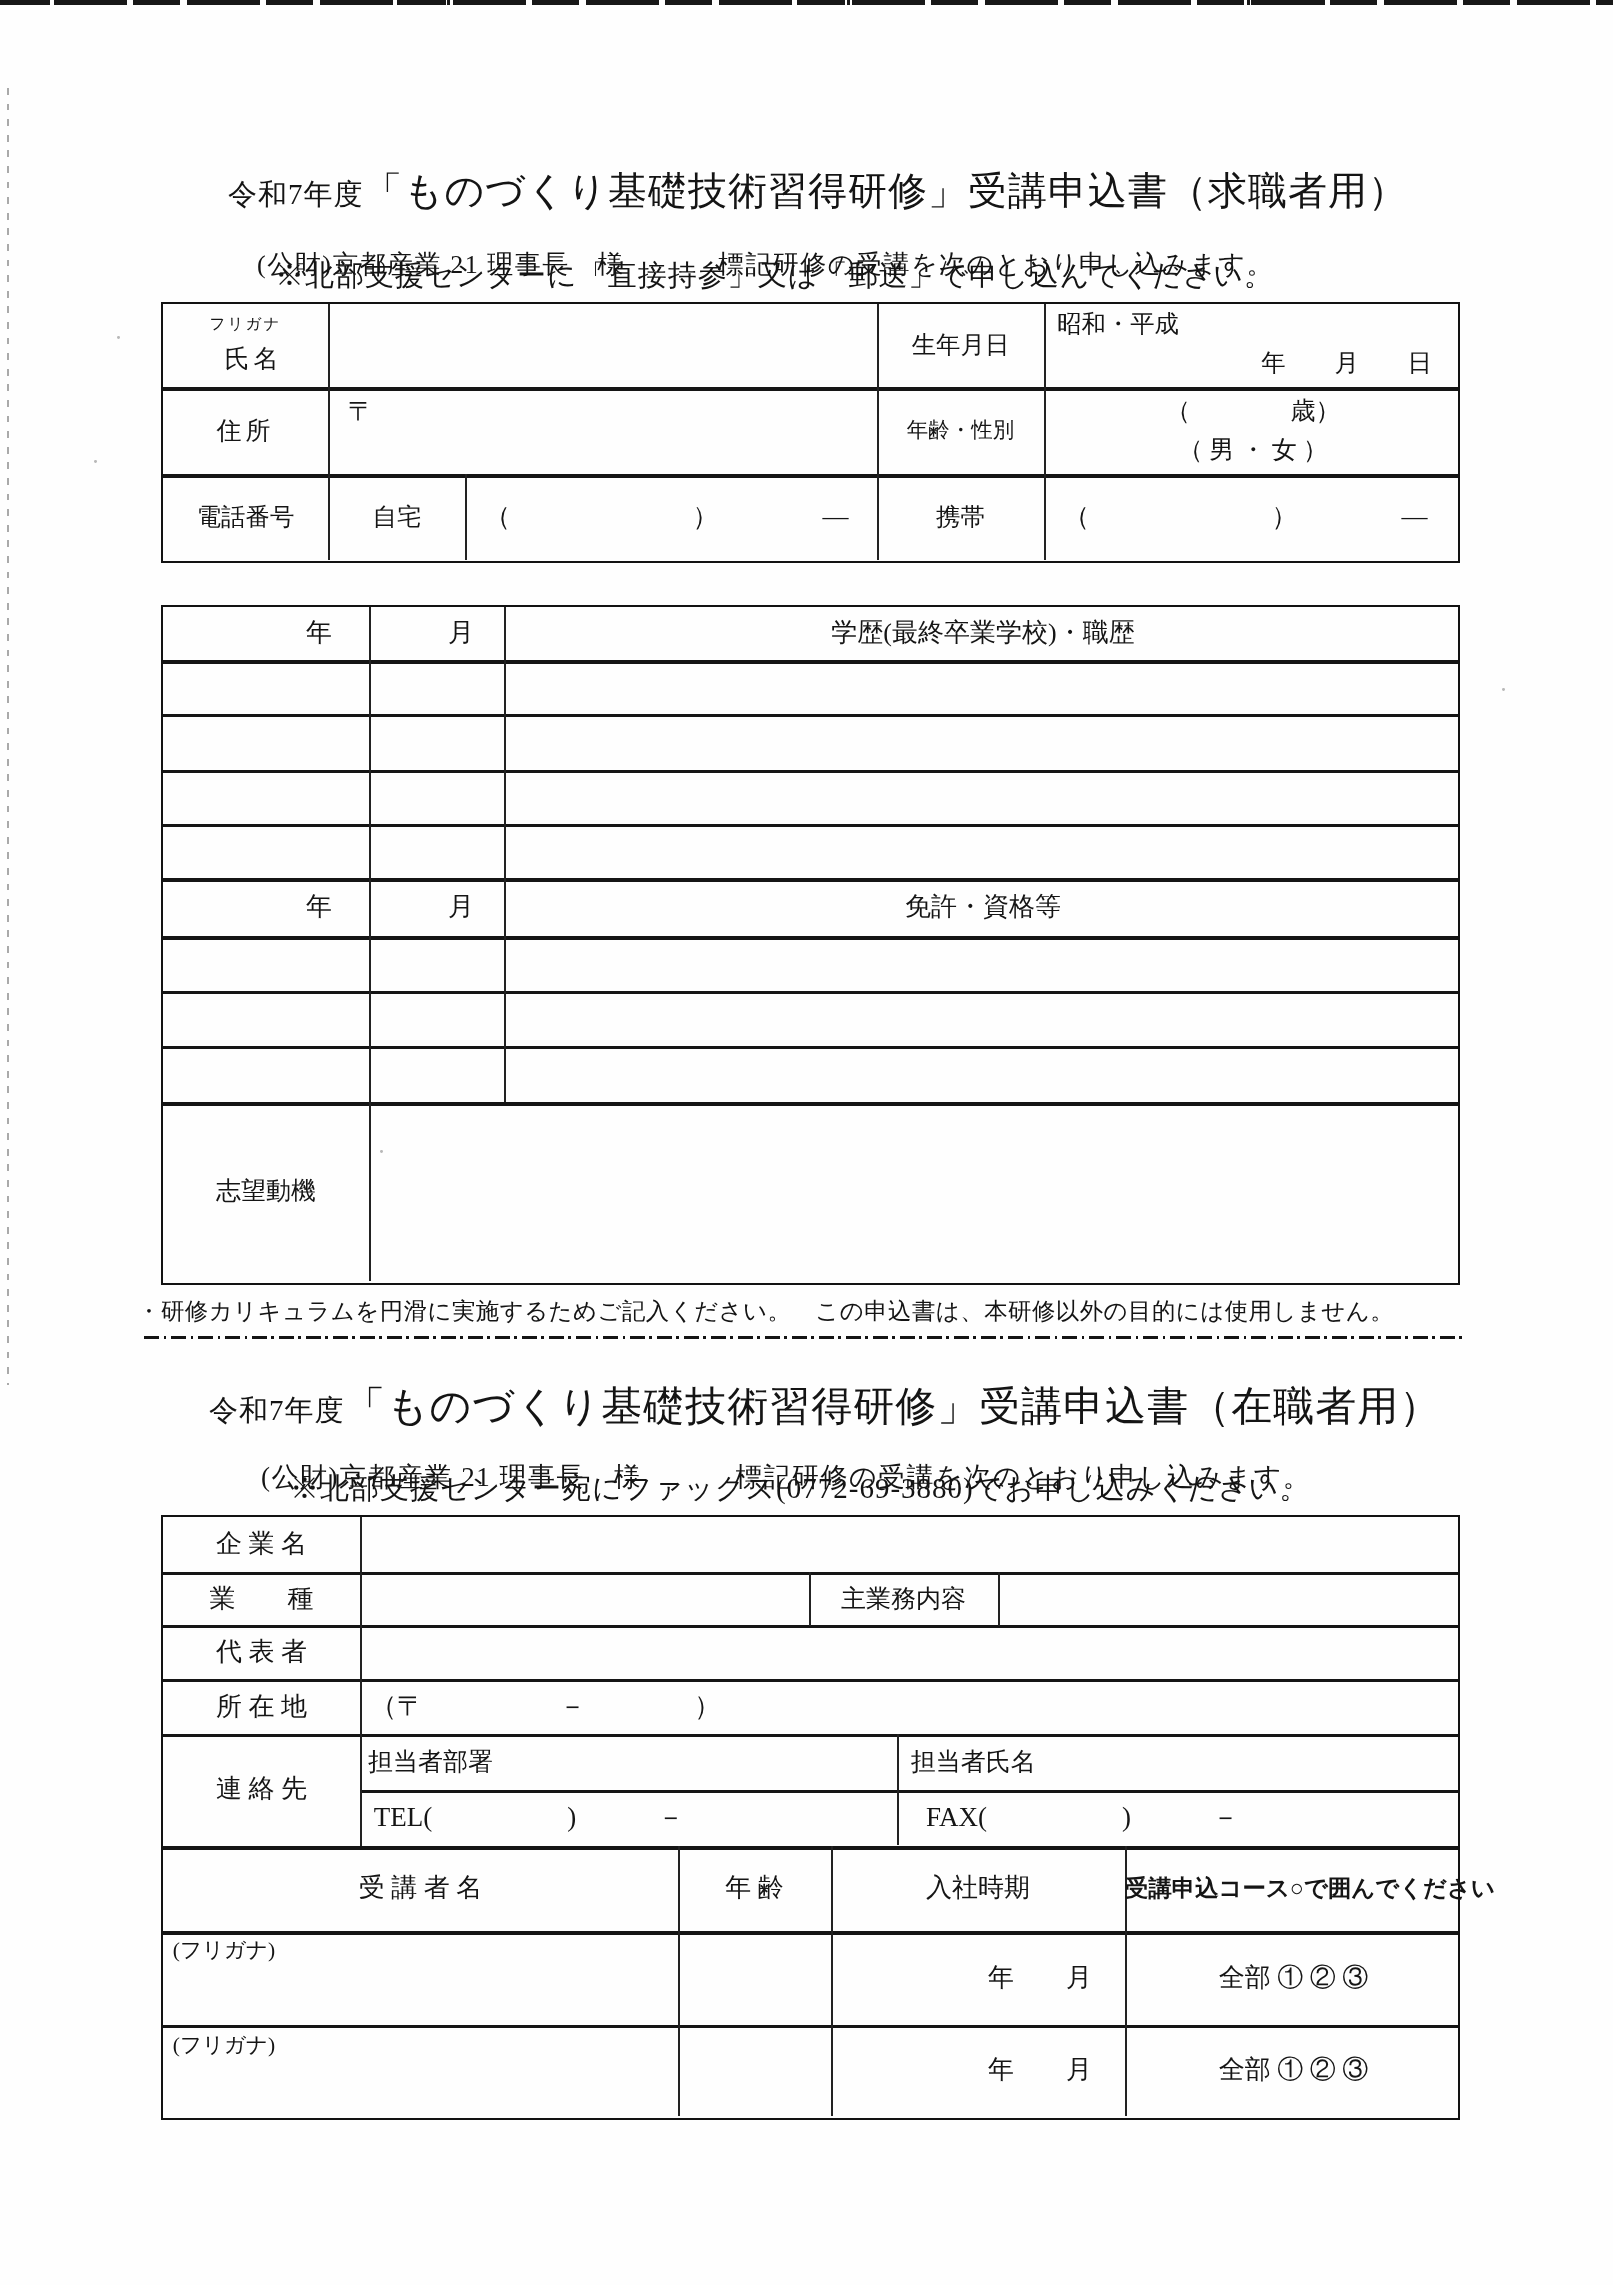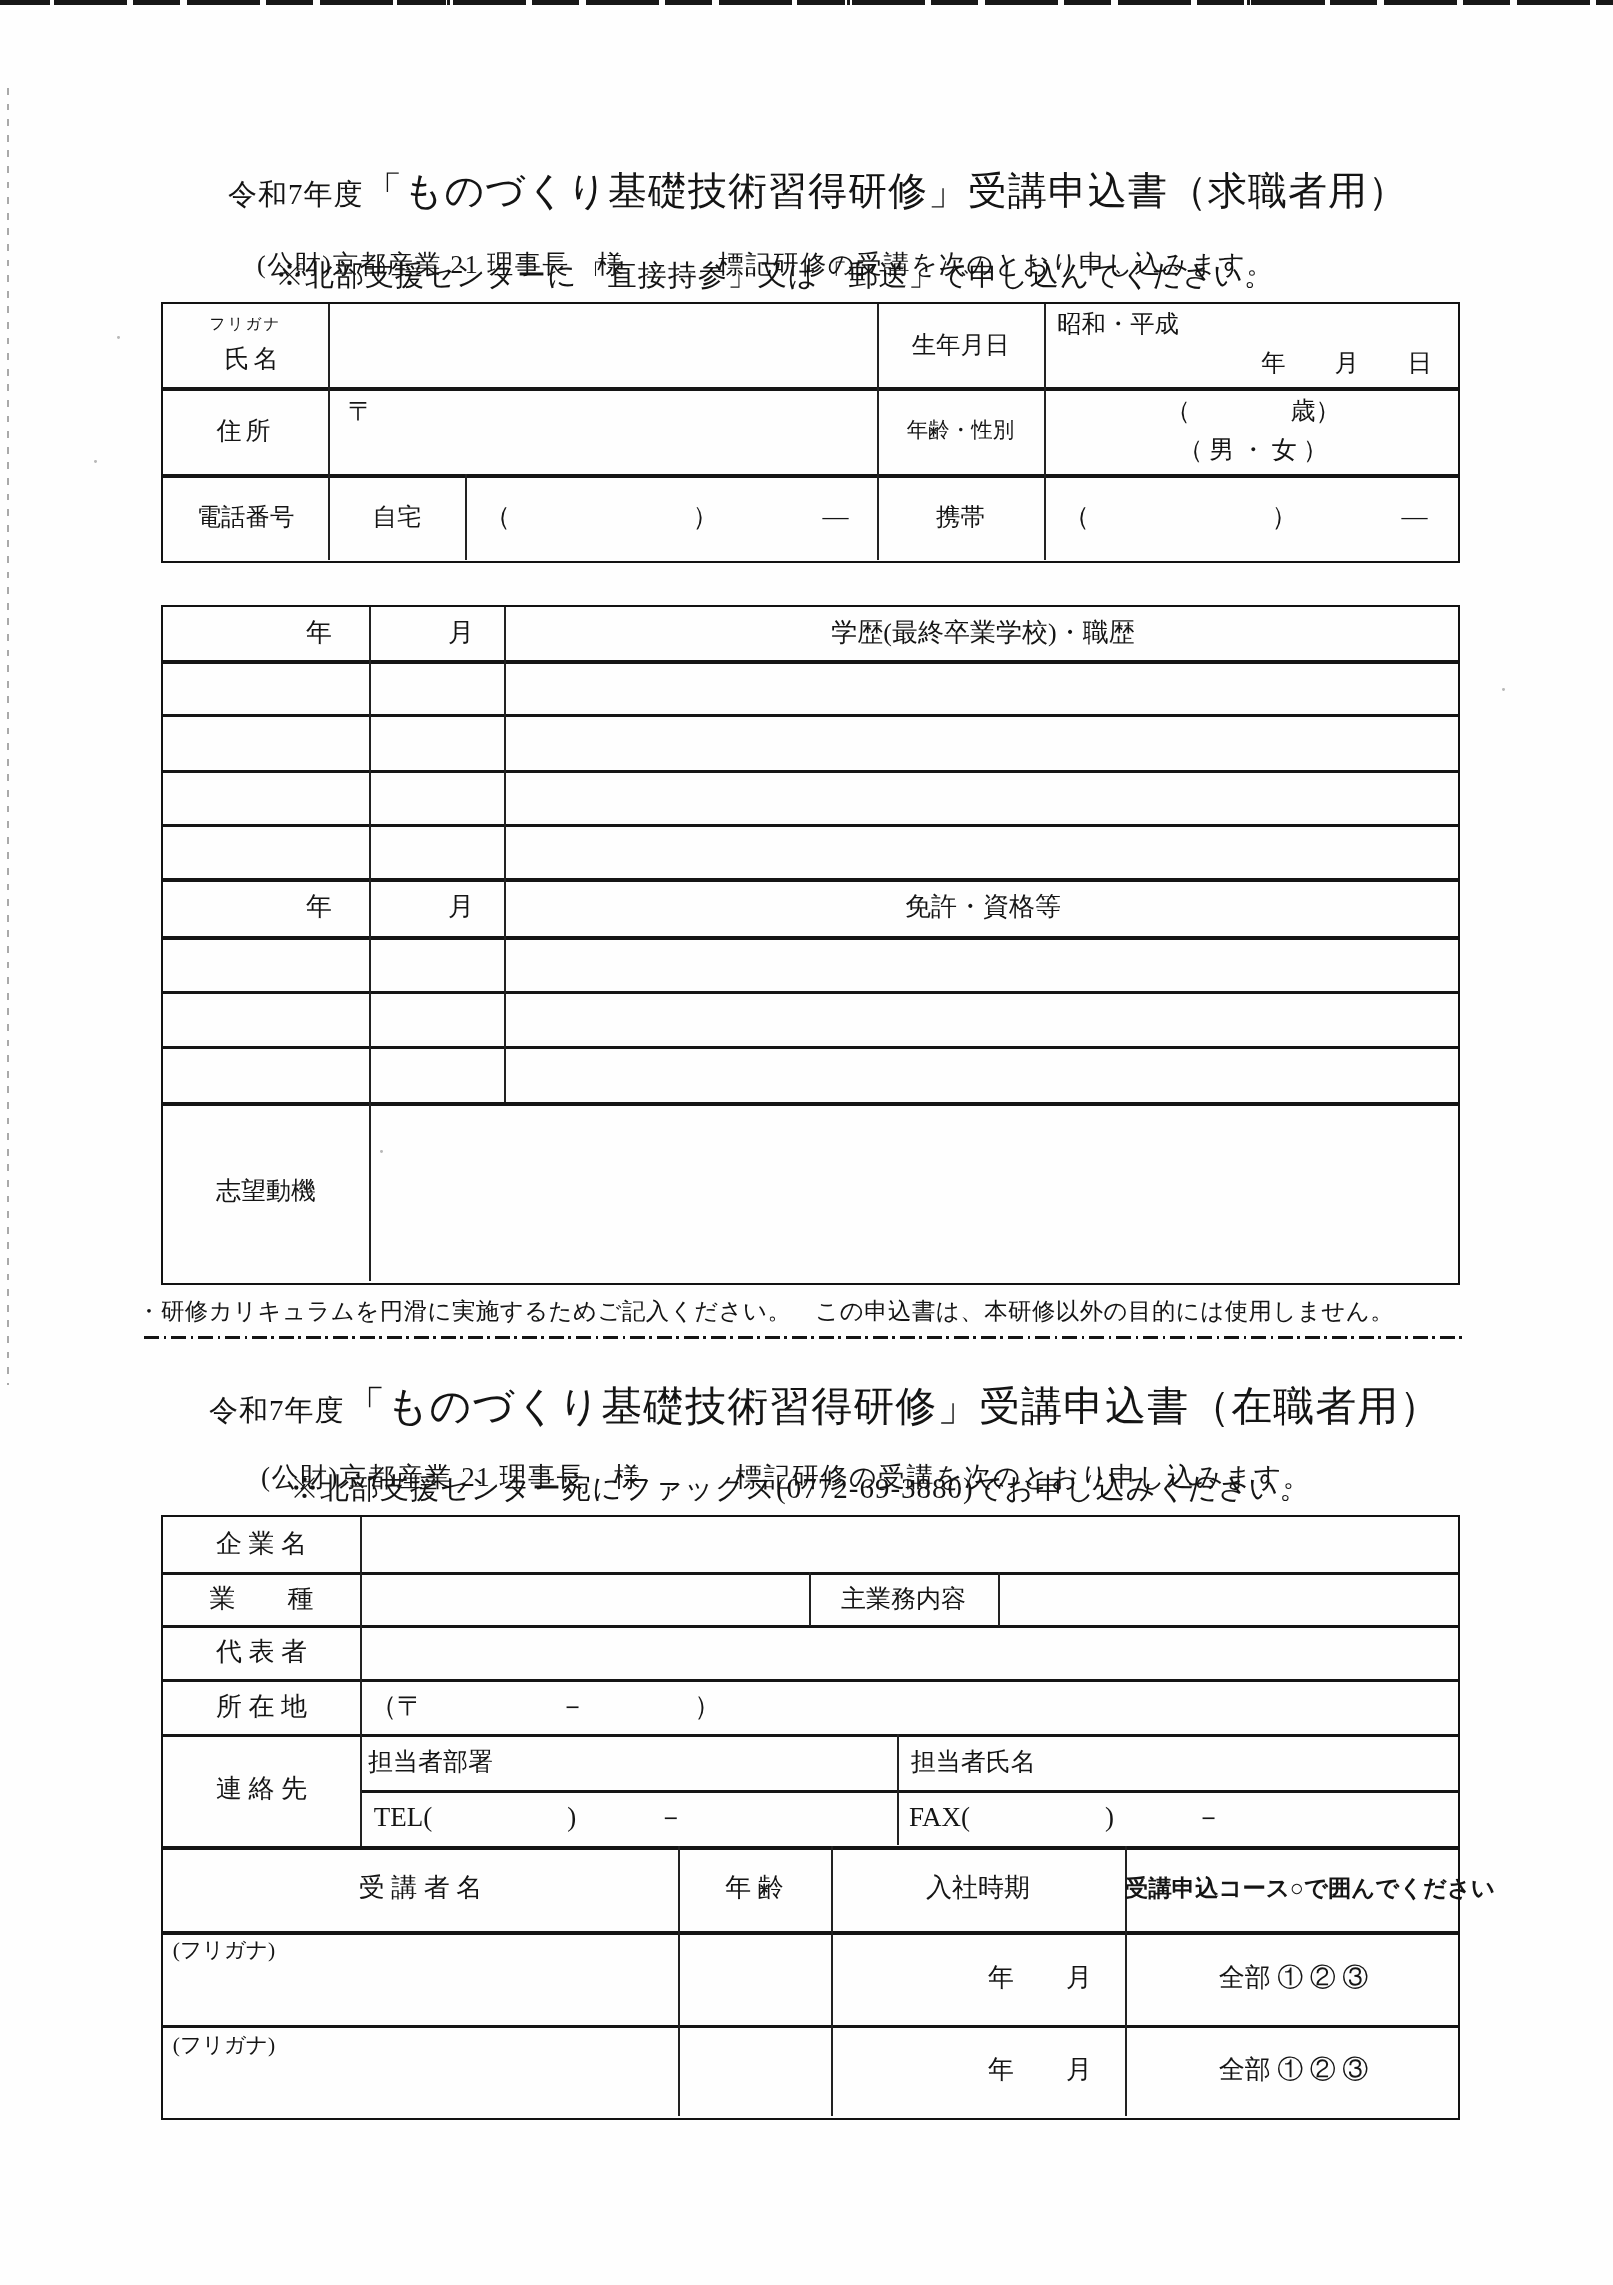--- a/index.html
+++ b/index.html
@@ -152,21 +152,21 @@
     <div class="cell c" style="left:0; top:0; width:197px; height:55px; font-size:26px;">企 業 名</div>
     <div class="cell c" style="left:0; top:55px; width:197px; height:54px; font-size:26px;">業　　種</div>
     <div class="cell c" style="left:646px; top:55px; width:189px; height:54px; font-size:25px;">主業務内容</div>
     <div class="cell c" style="left:0; top:108px; width:197px; height:54px; font-size:26px;">代 表 者</div>
     <div class="cell c" style="left:0; top:162px; width:197px; height:56px; font-size:26px;">所 在 地</div>
     <div class="cell" style="left:207px; top:162px; width:683px; height:56px; font-size:27px;">（〒　　　　　－　　　　）</div>
     <div class="cell c" style="left:0; top:217px; width:197px; height:111px; font-size:26px;">連 絡 先</div>
     <div class="cell" style="left:197px; top:217px; width:615px; height:56px; font-size:25px; padding-left:8px; box-sizing:border-box;">担当者部署</div>
     <div class="cell" style="left:734px; top:217px; width:565px; height:56px; font-size:25px; padding-left:13.7px; box-sizing:border-box;">担当者氏名</div>
     <div class="cell" style="left:197px; top:273px; width:537px; height:56px; font-size:27px; padding-left:13.7px; box-sizing:border-box;">TEL(　　　　　)　　　－</div>
-    <div class="cell" style="left:734px; top:273px; width:565px; height:56px; font-size:27px; padding-left:12px; box-sizing:border-box;">FAX(　　　　　)　　　－</div>
+    <div class="cell" style="left:734px; top:273px; width:565px; height:56px; font-size:27px; padding-left:29px; box-sizing:border-box;">FAX(　　　　　)　　　－</div>
 
     <div class="cell c" style="left:0; top:329px; width:515px; height:85px; font-size:26px;">受 講 者 名</div>
     <div class="cell c" style="left:515px; top:329px; width:153px; height:85px; font-size:26px;">年 齢</div>
     <div class="cell c" style="left:668px; top:329px; width:294px; height:85px; font-size:26px;">入社時期</div>
     <div class="cell c col" style="left:962px; top:329px; width:337px; height:85px; font-size:23.4px;">
       <div>受講申込コース</div>
       <div>○で囲んでください</div>
     </div>
 
     <div class="cell" style="left:9.8px; top:419px; width:293px; height:29px; font-size:21.5px;">(フリガナ)</div>

